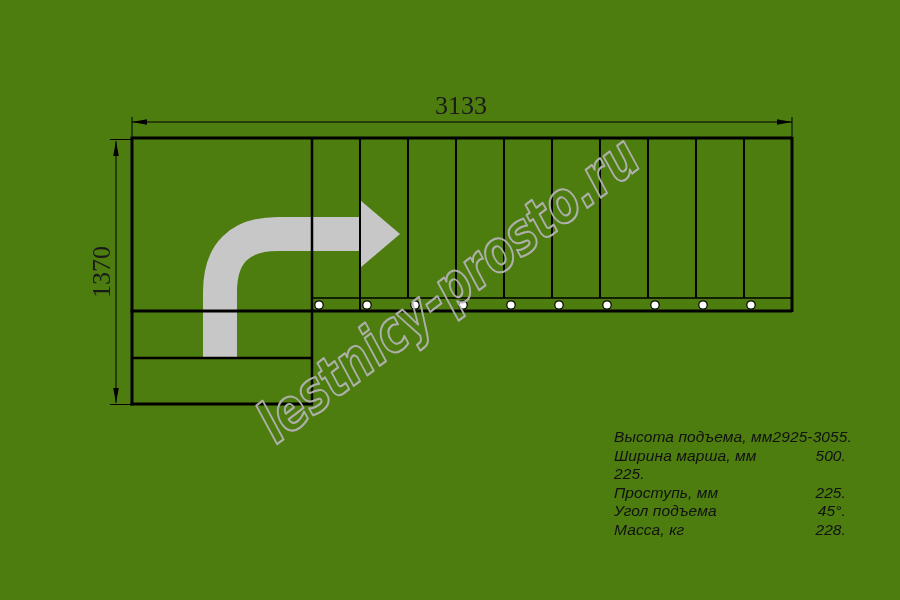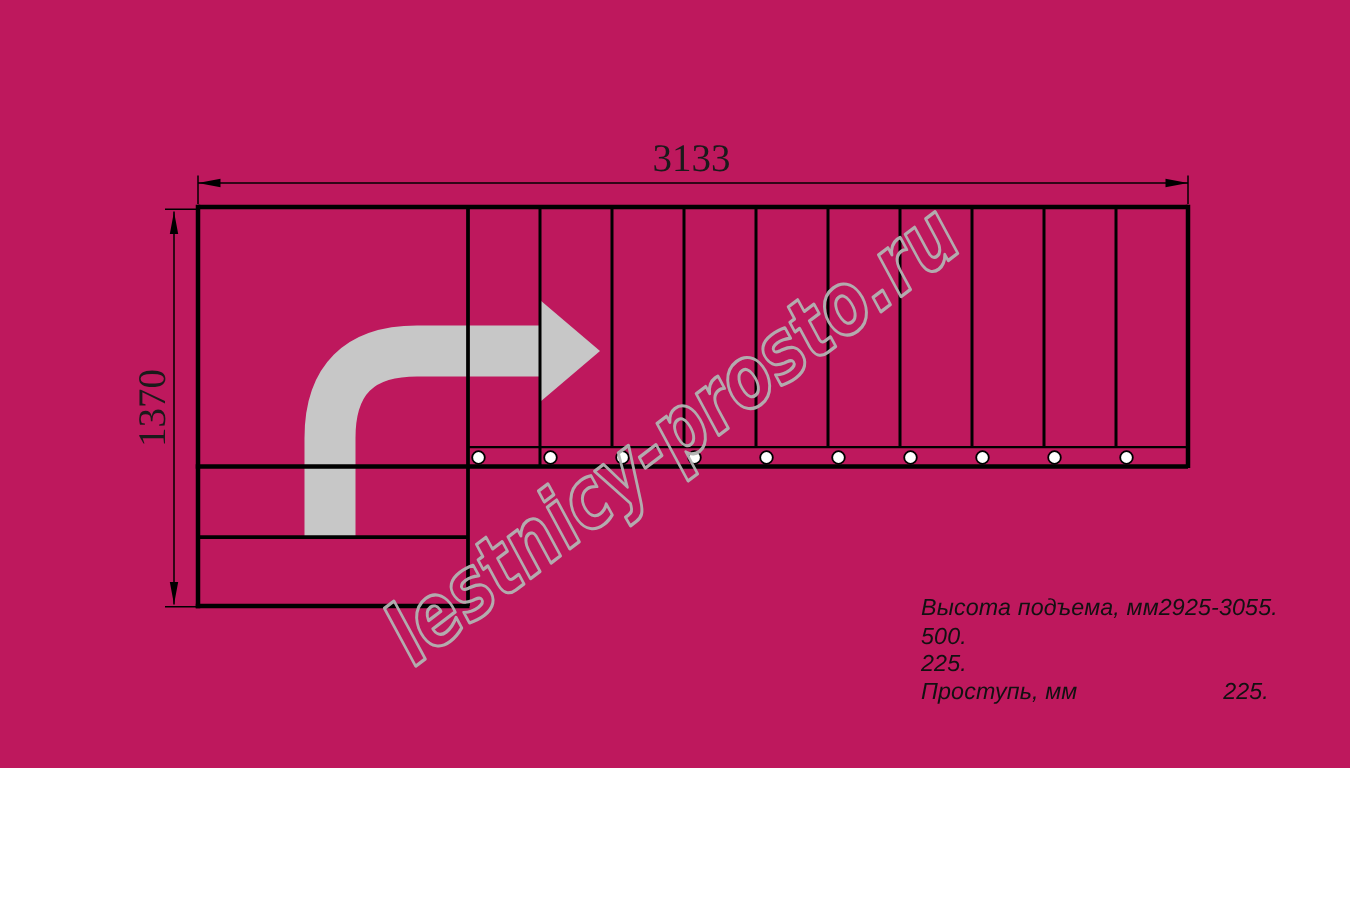--- a/index.html
+++ b/index.html
@@ -1,26 +1,26 @@
 <!DOCTYPE html>
 <html><head>
 <meta charset="utf-8">
 <style>
   html,body{margin:0;padding:0;background:#ffffff;}
   .canvas{
     position:relative;
-    width:900px;height:512px;
-    background:#be185d;
+    width:900px;height:600px;
+    background:#4d7c0f;
     overflow:hidden;
     font-family:"Liberation Sans",sans-serif;
   }
   .canvas svg{position:absolute;left:0;top:0;}
   .specs{
     position:absolute;
-    left:614px;top:397px;width:232px;
+    left:614px;top:428px;width:232px;
     font-style:italic;
     font-size:15.5px;
     line-height:18.6px;
     color:#111;
     letter-spacing:0.1px;
   }
   .spec-row{display:flex;justify-content:space-between;}
   .spec-row .lbl{white-space:nowrap;}
   .spec-row .val{white-space:nowrap;text-align:center;}
   .dim-text{
@@ -105,24 +105,33 @@
 
     <text class="wm" transform="translate(276,445) rotate(-37.3)" font-size="57" textLength="462" lengthAdjust="spacingAndGlyphs" fill="none" stroke="#b3b3b3" stroke-width="2.2" stroke-linejoin="round" opacity="0.95">lestnicy-prosto.ru</text>
   </svg>
 
   <div class="specs">
     <div class="spec-row">
       <span class="lbl">Высота подъема, мм</span>
       <span class="val">2925-3055.</span>
     </div>
     <div class="spec-row">
+      <span class="lbl">Ширина марша, мм</span>
       <span class="val">500.</span>
     </div>
     <div class="spec-row">
       <span class="val">225.</span>
     </div>
     <div class="spec-row">
       <span class="lbl">Проступь, мм</span>
       <span class="val">225.</span>
     </div>
+    <div class="spec-row">
+      <span class="lbl">Угол подъема</span>
+      <span class="val">45°.</span>
+    </div>
+    <div class="spec-row">
+      <span class="lbl">Масса, кг</span>
+      <span class="val">228.</span>
+    </div>
   </div>
 
 </div>
 
 </body></html>

